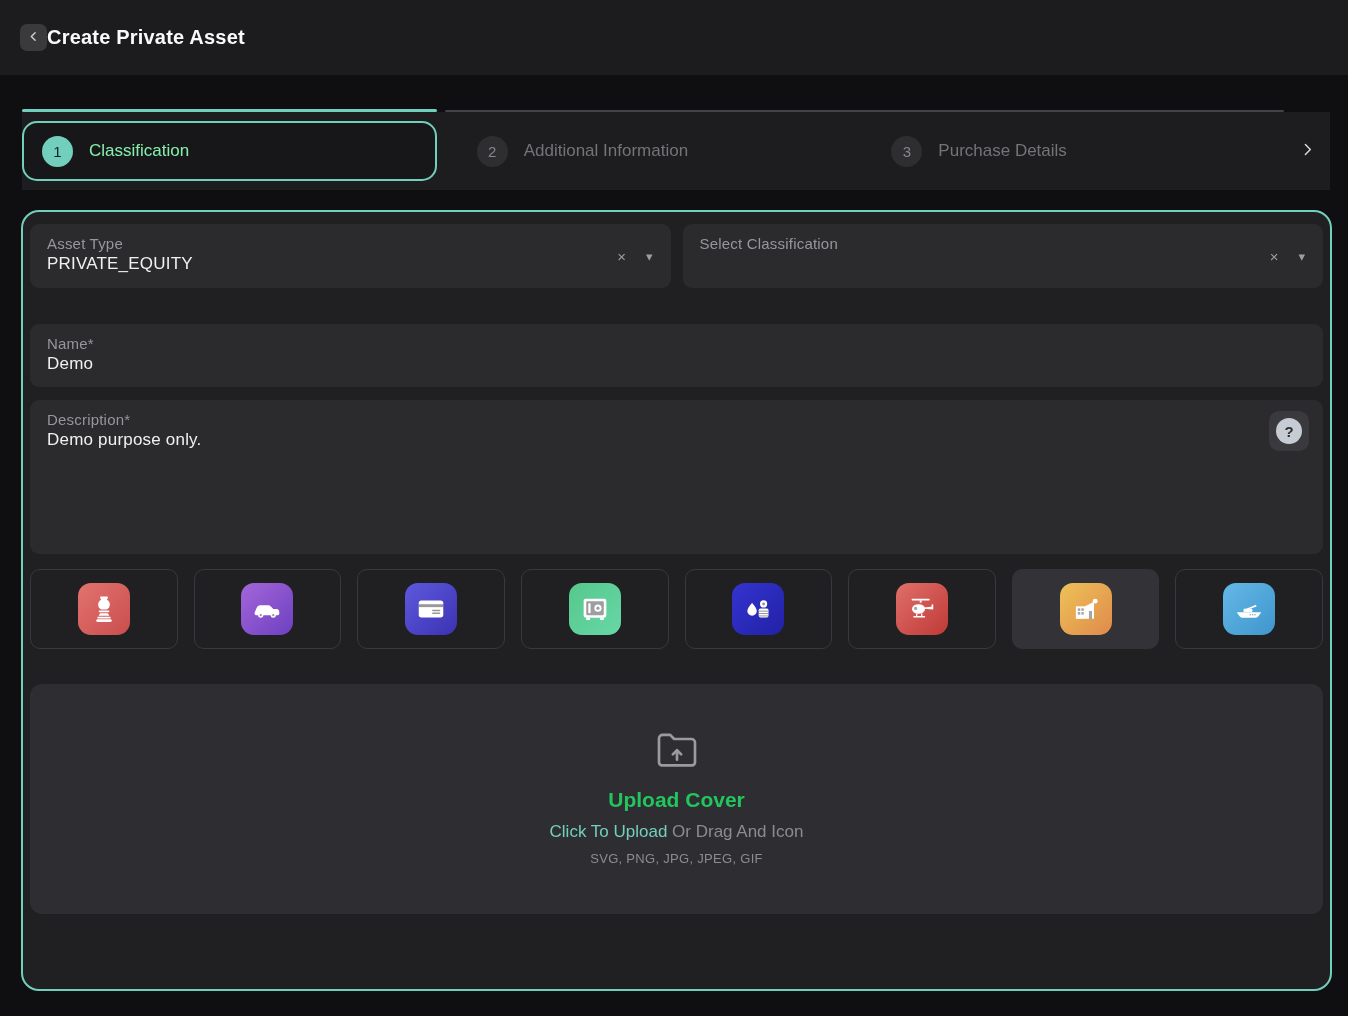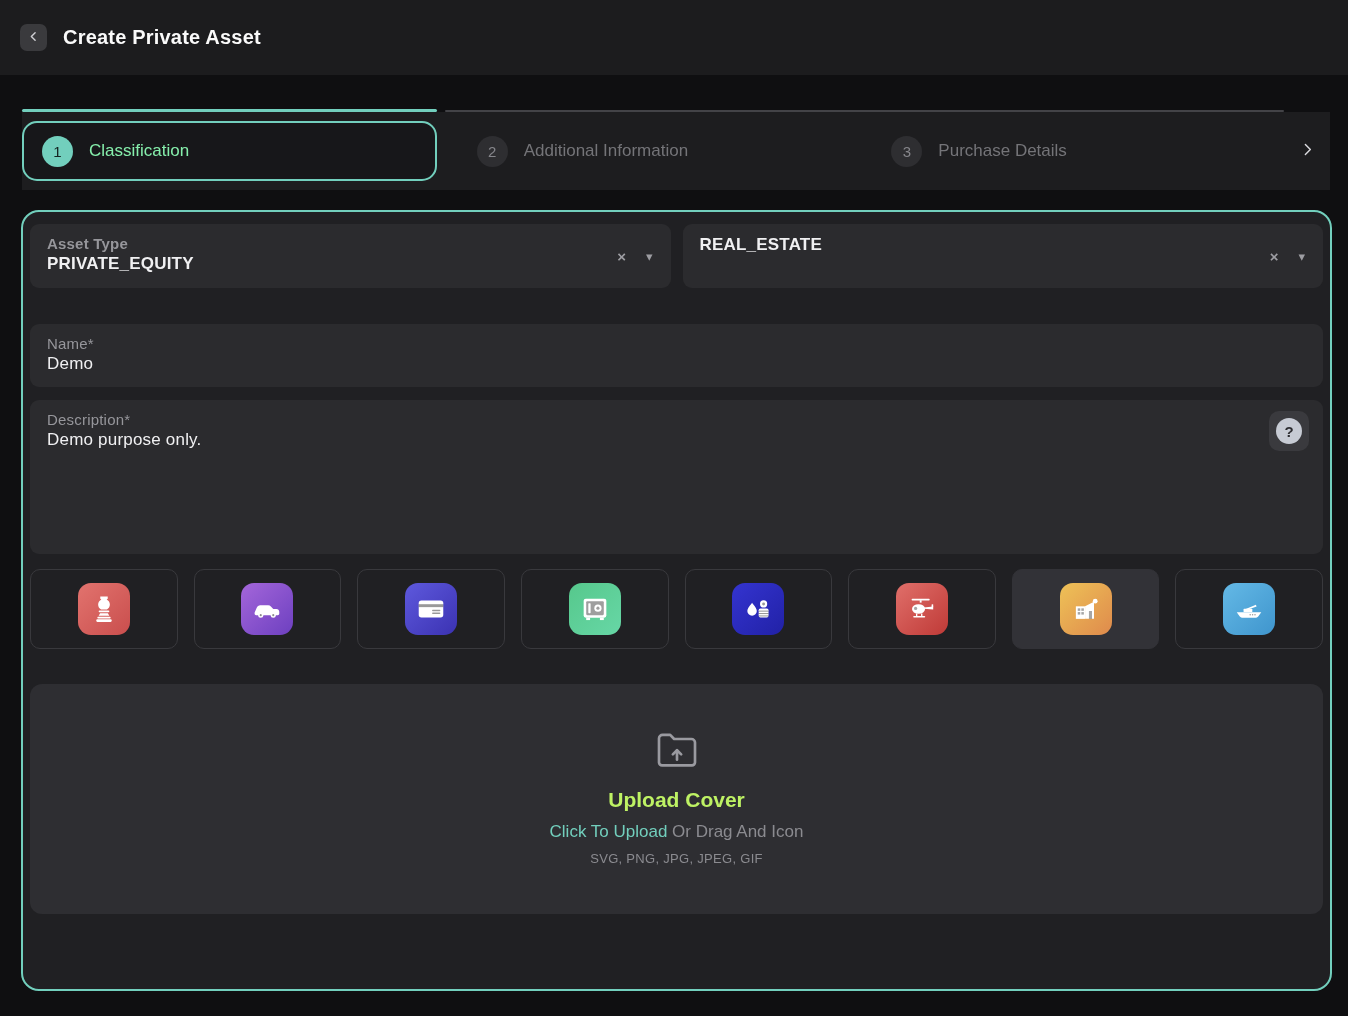--- a/index.html
+++ b/index.html
@@ -7,21 +7,21 @@
   body {
     width:1348px; height:1016px;
     font-family:"Liberation Sans","DejaVu Sans",sans-serif;
     color:#ededf0; overflow:hidden; position:relative;
   }
   :root { --accent:#72cfbd; }
 
   
   .app-header {
     height:75px; background:#1c1c1e;
-    display:flex; align-items:center; padding:0 20px; gap:16px;
+    display:flex; align-items:center; padding:0 20px; 
   }
   .back-btn {
     width:27px; height:27px; border-radius:7px; background:#3a3a3d;
     display:flex; align-items:center; justify-content:center; cursor:pointer;
     flex:0 0 auto;
   }
   .page-title { font-size:20px; font-weight:bold; color:#fafafa; letter-spacing:.2px; }
 
   
   .tabs-strip {
@@ -52,21 +52,21 @@
   .tabs-next {
     width:46px; display:flex; align-items:center; justify-content:center; cursor:pointer;
   }
 
   
   .form-panel {
     margin:20px 16px 0 21px;
     border:2px solid var(--accent); border-radius:18px;
     background:#202023; padding:12px 7px 14px; min-height:781px;
   }
-  .dropdown-row { display:flex; gap:12px;font-weight:bold; }
+  .dropdown-row { display:flex; gap:12px; }
   .field {
     position:relative; background:#2b2b2e; border-radius:9px;
     padding:11px 17px;
   }
   .dropdown-field { flex:1; height:64px; cursor:pointer; }
   .field-label { font-size:15px; color:#96969b; letter-spacing:.2px; margin-bottom:2px; }
   .field-value { font-size:17px; color:#f0f0f2; letter-spacing:.2px; }
   .dd-controls { position:absolute; right:18px; top:0; height:100%; display:flex; align-items:center; gap:20px; }
   .dd-clear { color:#9d9da2; font-size:15px; cursor:pointer; line-height:1; }
   .dd-caret { color:#9d9da2; font-size:13px; cursor:pointer; line-height:1; }
@@ -98,21 +98,21 @@
     display:flex; align-items:center; justify-content:center;
   }
   .glyph-box svg { width:32px; height:32px; display:block; }
 
   
   .upload-box {
     margin-top:35px; height:230px; background:#2e2e32; border-radius:12px;
     display:flex; flex-direction:column; align-items:center; justify-content:center;
     cursor:pointer;
   }
-  .upload-title { font-size:21px; font-weight:bold; color:#bef264; margin-top:16px; }
+  .upload-title { font-size:21px; font-weight:bold; color:#22c55e; margin-top:16px; }
   .upload-line { margin-top:10px; font-size:17px; color:#8b8b90; }
   .upload-link { color:var(--accent); cursor:pointer; }
   .upload-formats { margin-top:9px; font-size:13px; color:#8b8b90; letter-spacing:.3px; }
 </style>
 </head>
 <body>
 
 <div class="app-header">
   <div class="back-btn">
     <span>
@@ -158,21 +158,21 @@
     <div class="field dropdown-field">
       <div class="field-label">Asset Type</div>
       <div class="field-value">PRIVATE_EQUITY</div>
       <div class="dd-controls">
         <span class="dd-clear">×</span>
         <span class="dd-caret">▾</span>
       </div>
     </div>
 
     <div class="field dropdown-field">
-      <div class="field-value">REAL_ESTATE</div>
+      <div class="field-label">Select Classification</div>
       <div class="dd-controls">
         <span class="dd-clear">×</span>
         <span class="dd-caret">▾</span>
       </div>
     </div>
   </div>
 
   <div class="field name-field">
     <div class="field-label">Name*</div>
     <div class="field-value">Demo</div>

